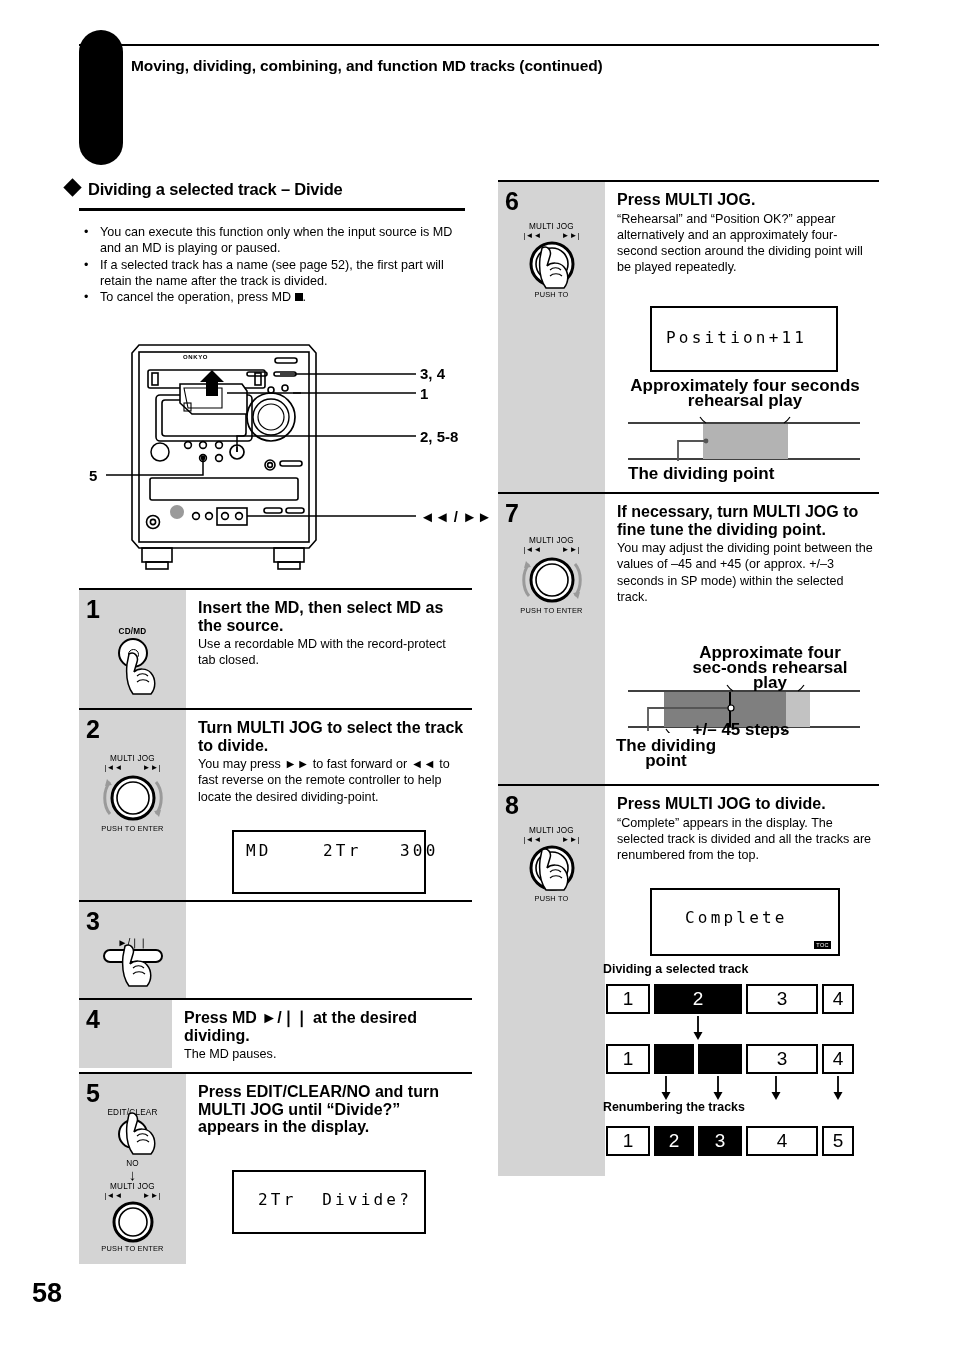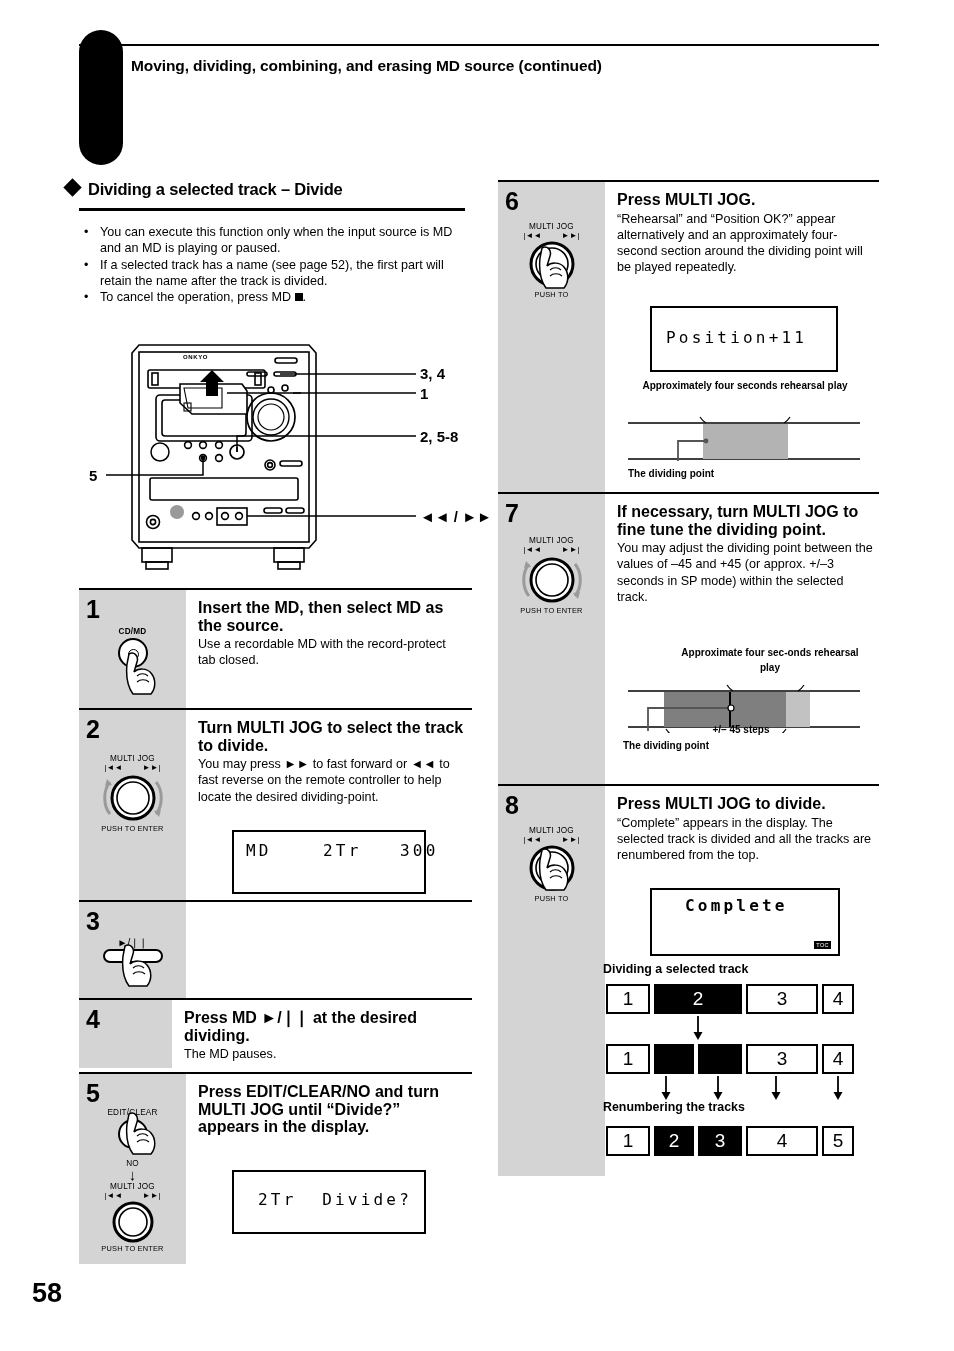--- a/index.html
+++ b/index.html
@@ -52,39 +52,39 @@
 
   
   .hand{position:absolute;width:34px;height:44px;pointer-events:none;}
 
   
   .lcd{position:absolute;border:2.2px solid #000;background:#fff;}
   .lcd .seg{position:absolute;font-family:"DejaVu Sans Mono", monospace;font-size:16px;letter-spacing:3.2px;color:#000;white-space:pre;}
   .lcd .badge{position:absolute;right:7px;bottom:5px;font-size:5.5px;background:#000;color:#fff;padding:1px 2px;letter-spacing:0.4px;font-family:"Liberation Sans",sans-serif;}
 
   
-  .fig-cap{position:absolute;font-size:10px;font-weight:bold;text-align:center;line-height:15px;}
+  .fig-cap{position:absolute;font-size:17px;font-weight:bold;text-align:center;line-height:15px;}
 
   
   .tnum-cap{position:absolute;font-size:12.4px;font-weight:bold;}
   .tbox{position:absolute;border:2px solid #000;box-sizing:border-box;background:#fff;
         font-size:19px;font-weight:normal;display:flex;align-items:center;justify-content:center;}
   .tbox.black{background:#000;color:#fff;border-color:#000;}
 
   
   .pageno{position:absolute;left:32px;top:1278px;font-size:27px;font-weight:bold;}
 </style>
 </head>
 <body>
 
 <div class="page">
 
   <div class="hdr-rule"></div>
   <div class="hdr-tab"></div>
-  <div class="hdr-title">Moving, dividing, combining, and erasing MD source (continued)</div>
+  <div class="hdr-title">Moving, dividing, combining, and function MD tracks (continued)</div>
 
   <div class="sec-head">
     <span class="dia"></span><span class="txt">Dividing a selected track – Divide</span>
   </div>
   <div class="sec-rule"></div>
 
   <div class="bullets">
     <div class="bl"><span class="dot">•</span><span>You can execute this function only when the input source is MD and an MD is playing or paused.</span></div>
     <div class="bl"><span class="dot">•</span><span>If a selected track has a name (see page 52), the first part will retain the name after the track is divided.</span></div>
     <div class="bl"><span class="dot">•</span><span>To cancel the operation, press MD</span> <span class="sq"></span>.</div>
@@ -390,21 +390,21 @@
     <path d="M176 2 C174 5 172 7 170 8" fill="none" stroke="#000" stroke-width="1.2"></path>
     <path d="M20 48 L20 25 L103 25" fill="none" stroke="#555" stroke-width="1.8"></path>
     <circle cx="103" cy="25" r="3" fill="#fff" stroke="#000" stroke-width="1.2"></circle>
     <path d="M38 46 C40 49 42 51 44 52" fill="none" stroke="#000" stroke-width="1.2"></path>
     <path d="M158 46 C156 49 154 51 152 52" fill="none" stroke="#000" stroke-width="1.2"></path>
   </svg>
   <div class="fig-cap" style="left:686px;top:722px;width:110px;">+/– 45 steps</div>
   <div class="fig-cap" style="left:611px;top:738px;width:110px;">The dividing point</div>
 
   <div class="lcd" style="left:650px;top:888px;width:186px;height:64px;">
-    <div class="seg" style="left:33px;top:6px;font-weight:bold;">Complete</div>
+    <div class="seg" style="left:33px;top:18px;">Complete</div>
     <div class="badge">TOC</div>
   </div>
 
   <div class="tnum-cap" style="left:603px;top:962px;">Dividing a selected track</div>
   <div id="trackdiagram">
       <div class="tbox" style="left: 606px; top: 984px; width: 44px; height: 30px;">1</div>
       <div class="tbox black" style="left: 654px; top: 984px; width: 88px; height: 30px;">2</div>
       <div class="tbox" style="left: 746px; top: 984px; width: 72px; height: 30px;">3</div>
       <div class="tbox" style="left: 822px; top: 984px; width: 32px; height: 30px;">4</div>
       <div class="tbox" style="left: 606px; top: 1044px; width: 44px; height: 30px;">1</div>

